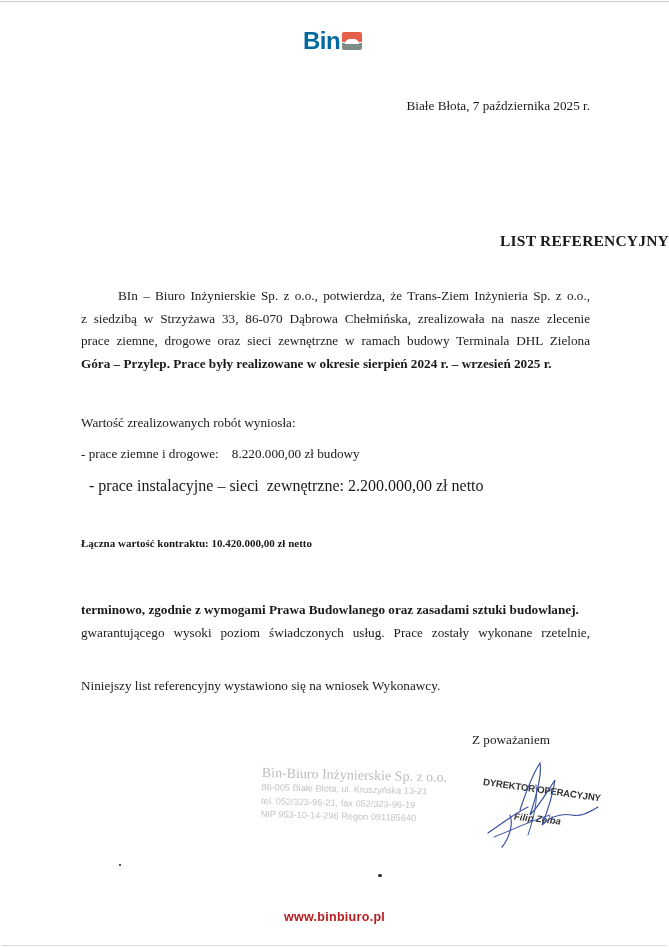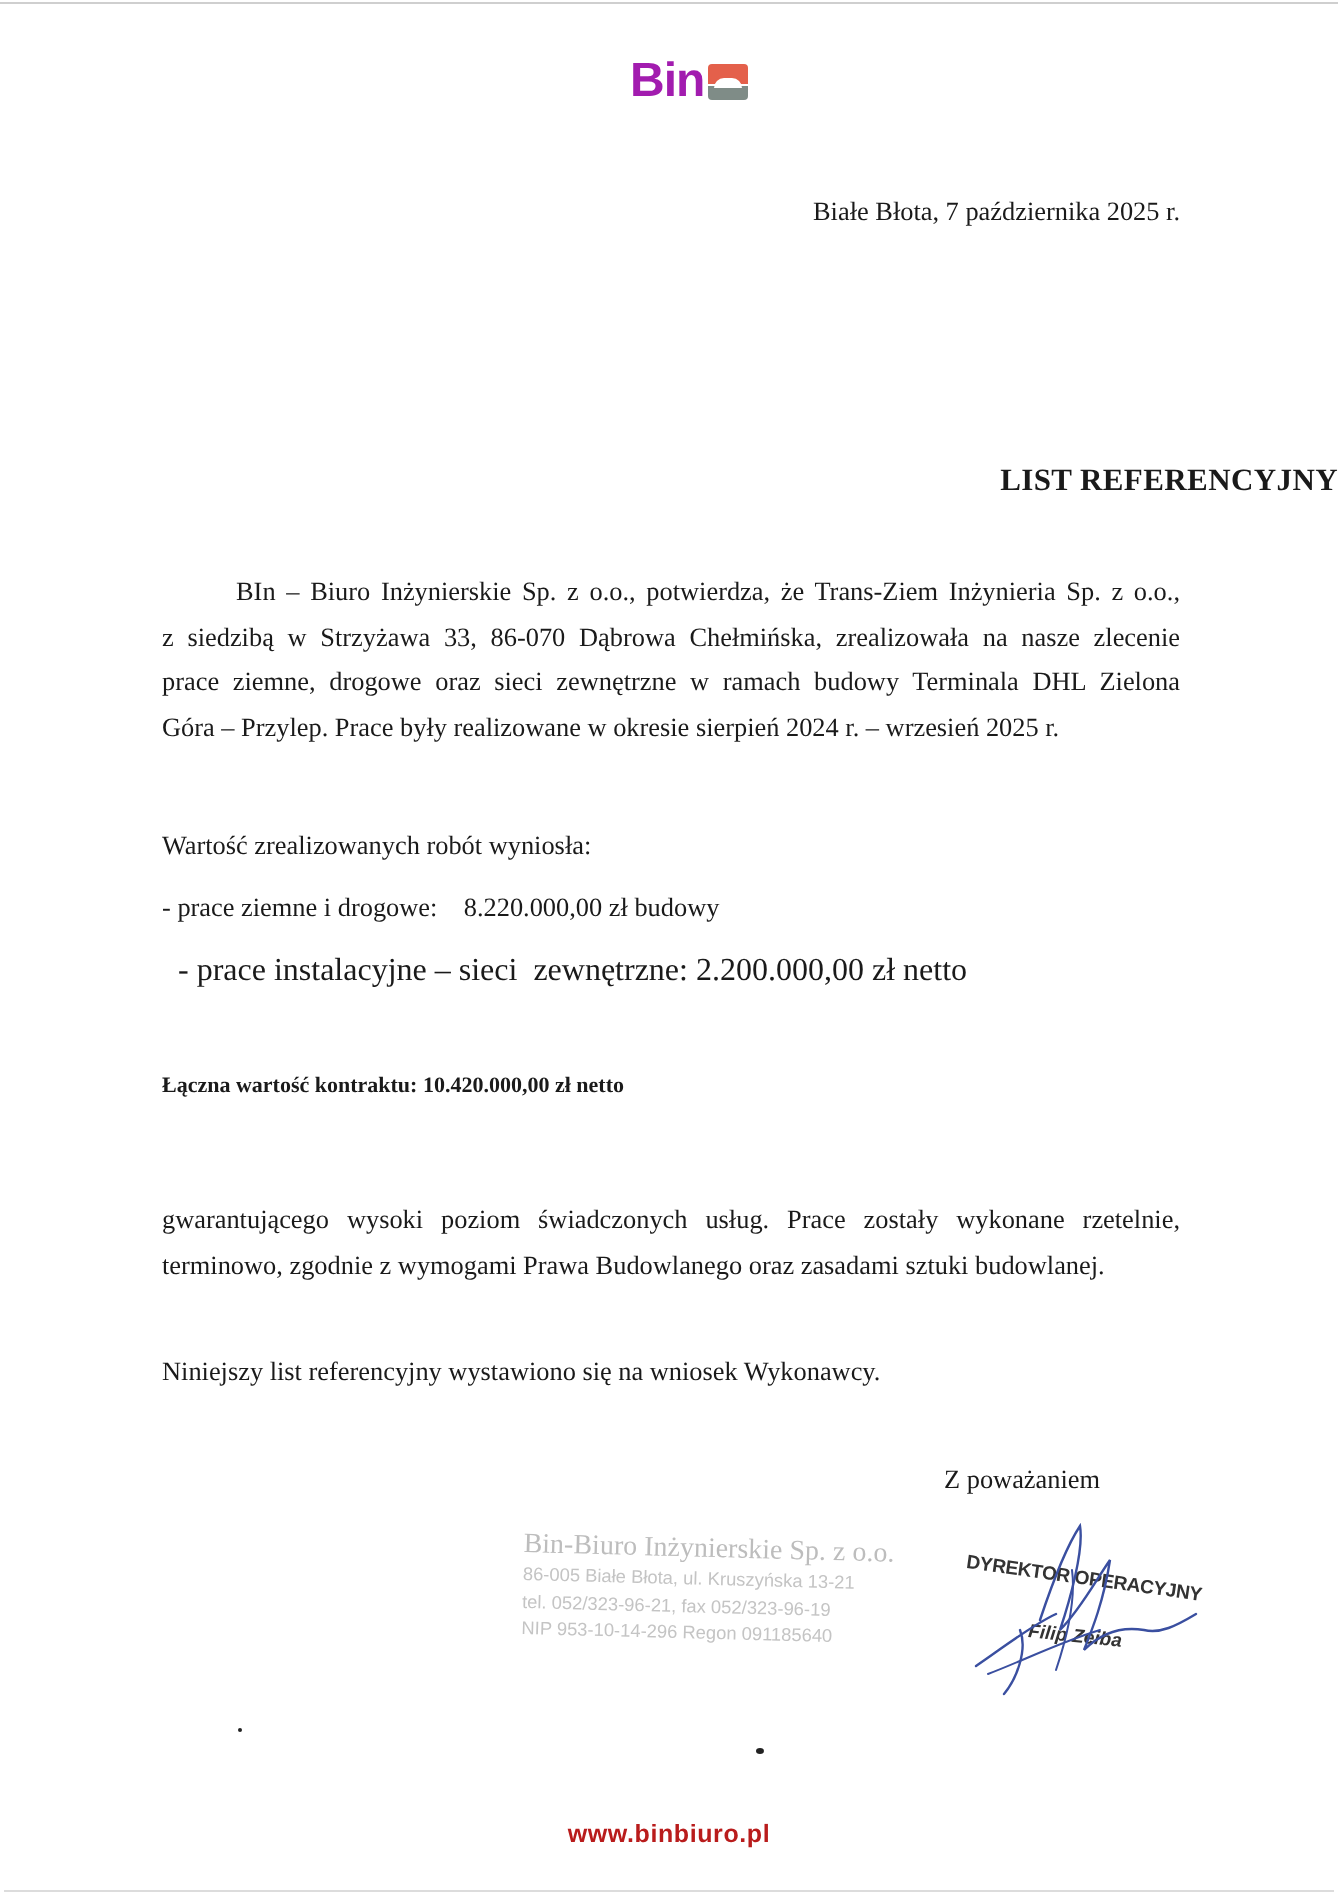--- a/index.html
+++ b/index.html
@@ -3,32 +3,32 @@
 <meta charset="utf-8">
 <style>
   html, body { margin:0; padding:0; background:#ffffff; }
   body { width:669px; height:947px; position:relative; overflow:hidden;
          font-family:"Liberation Serif", serif; color:#1a1a1a; }
   .topline { position:absolute; left:0; top:1px; width:669px; height:1px; background:#cfcfcf; }
   .bottomline { position:absolute; left:2px; top:945px; width:665px; height:1px; background:#dcdcdc; }
 
   .logo { position:absolute; left:303px; top:30px; height:22px; display:flex; align-items:flex-end; }
   .logo-text { font-family:"Liberation Sans", sans-serif; font-weight:bold; font-size:24px; line-height:22px;
-               color:#a21caf; letter-spacing:-0.5px;margin-left:12px; }
+               color:#0369a1; letter-spacing:-0.5px; }
   .logo-mark { width:20px; height:18px; margin-left:2px; margin-bottom:2px; position:relative; }
   .logo-mark .roof { position:absolute; left:0; top:0; width:20px; height:10px; background:#e4604b; border-radius:2px 2px 0 0; }
   .logo-mark .base { position:absolute; left:0; top:11px; width:20px; height:7px; background:#7f8c87; border-radius:0 0 2px 2px; }
   .logo-mark .notch { position:absolute; left:3px; top:7px; width:14px; height:5px; background:#ffffff; border-radius:7px 7px 0 0; }
 
   .date { position:absolute; right:79px; top:98px; font-size:13.2px; }
   .title { position:absolute; left:0; width:669px; top:232px; text-align:right; font-weight:bold; font-size:15.5px; letter-spacing:0.2px; }
 
   .para { position:absolute; left:81px; width:509px; font-size:13.2px; line-height:22.6px; text-align:justify; }
   .para .line { display:block; text-align:justify; text-align-last:justify; white-space:nowrap; }
-  .para .line.last { text-align-last:left; }
+  .para .line.last { text-align-last:left;font-weight:bold; }
   .indent { text-indent:37px; }
 
   .p1 { top:285px; }
   .values-intro { position:absolute; left:81px; top:415px; font-size:13.2px; }
   .value1 { position:absolute; left:81px; top:446px; font-size:13.2px; white-space:pre; }
   .value2 { position:absolute; left:89px; top:477px; font-size:16px; white-space:pre; }
   .total { position:absolute; left:81px; top:537px; font-size:11px; font-weight:bold; }
   .p2 { top:599px; }
   .closing-line { position:absolute; left:81px; top:678px; font-size:13.2px; }
   .regards { position:absolute; left:472px; top:732px; font-size:13.2px; }
@@ -69,22 +69,22 @@
   <span class="line last">Góra – Przylep. Prace były realizowane w okresie sierpień 2024 r. – wrzesień 2025 r.</span>
 </div>
 
 <div class="values-intro">Wartość zrealizowanych robót wyniosła:</div>
 <div class="value1"><span>- prace ziemne i drogowe:</span>    <span>8.220.000,00 zł budowy</span></div>
 <div class="value2"><span>- prace instalacyjne – sieci  zewnętrzne:</span> <span>2.200.000,00 zł netto</span></div>
 
 <div class="total">Łączna wartość kontraktu: 10.420.000,00 zł netto</div>
 
 <div class="para p2">
+  <span class="line last">terminowo, zgodnie z wymogami Prawa Budowlanego oraz zasadami sztuki budowlanej.</span>
   <span class="line">gwarantującego wysoki poziom świadczonych usług. Prace zostały wykonane rzetelnie,</span>
-  <span class="line last">terminowo, zgodnie z wymogami Prawa Budowlanego oraz zasadami sztuki budowlanej.</span>
 </div>
 
 <div class="closing-line">Niniejszy list referencyjny wystawiono się na wniosek Wykonawcy.</div>
 
 <div class="regards">Z poważaniem</div>
 
 <div class="stamp">
   <div class="s-title">Bin-Biuro Inżynierskie Sp. z o.o.</div>
   <div>86-005 Białe Błota, ul. Kruszyńska 13-21</div>
   <div>tel. 052/323-96-21, fax 052/323-96-19</div>

